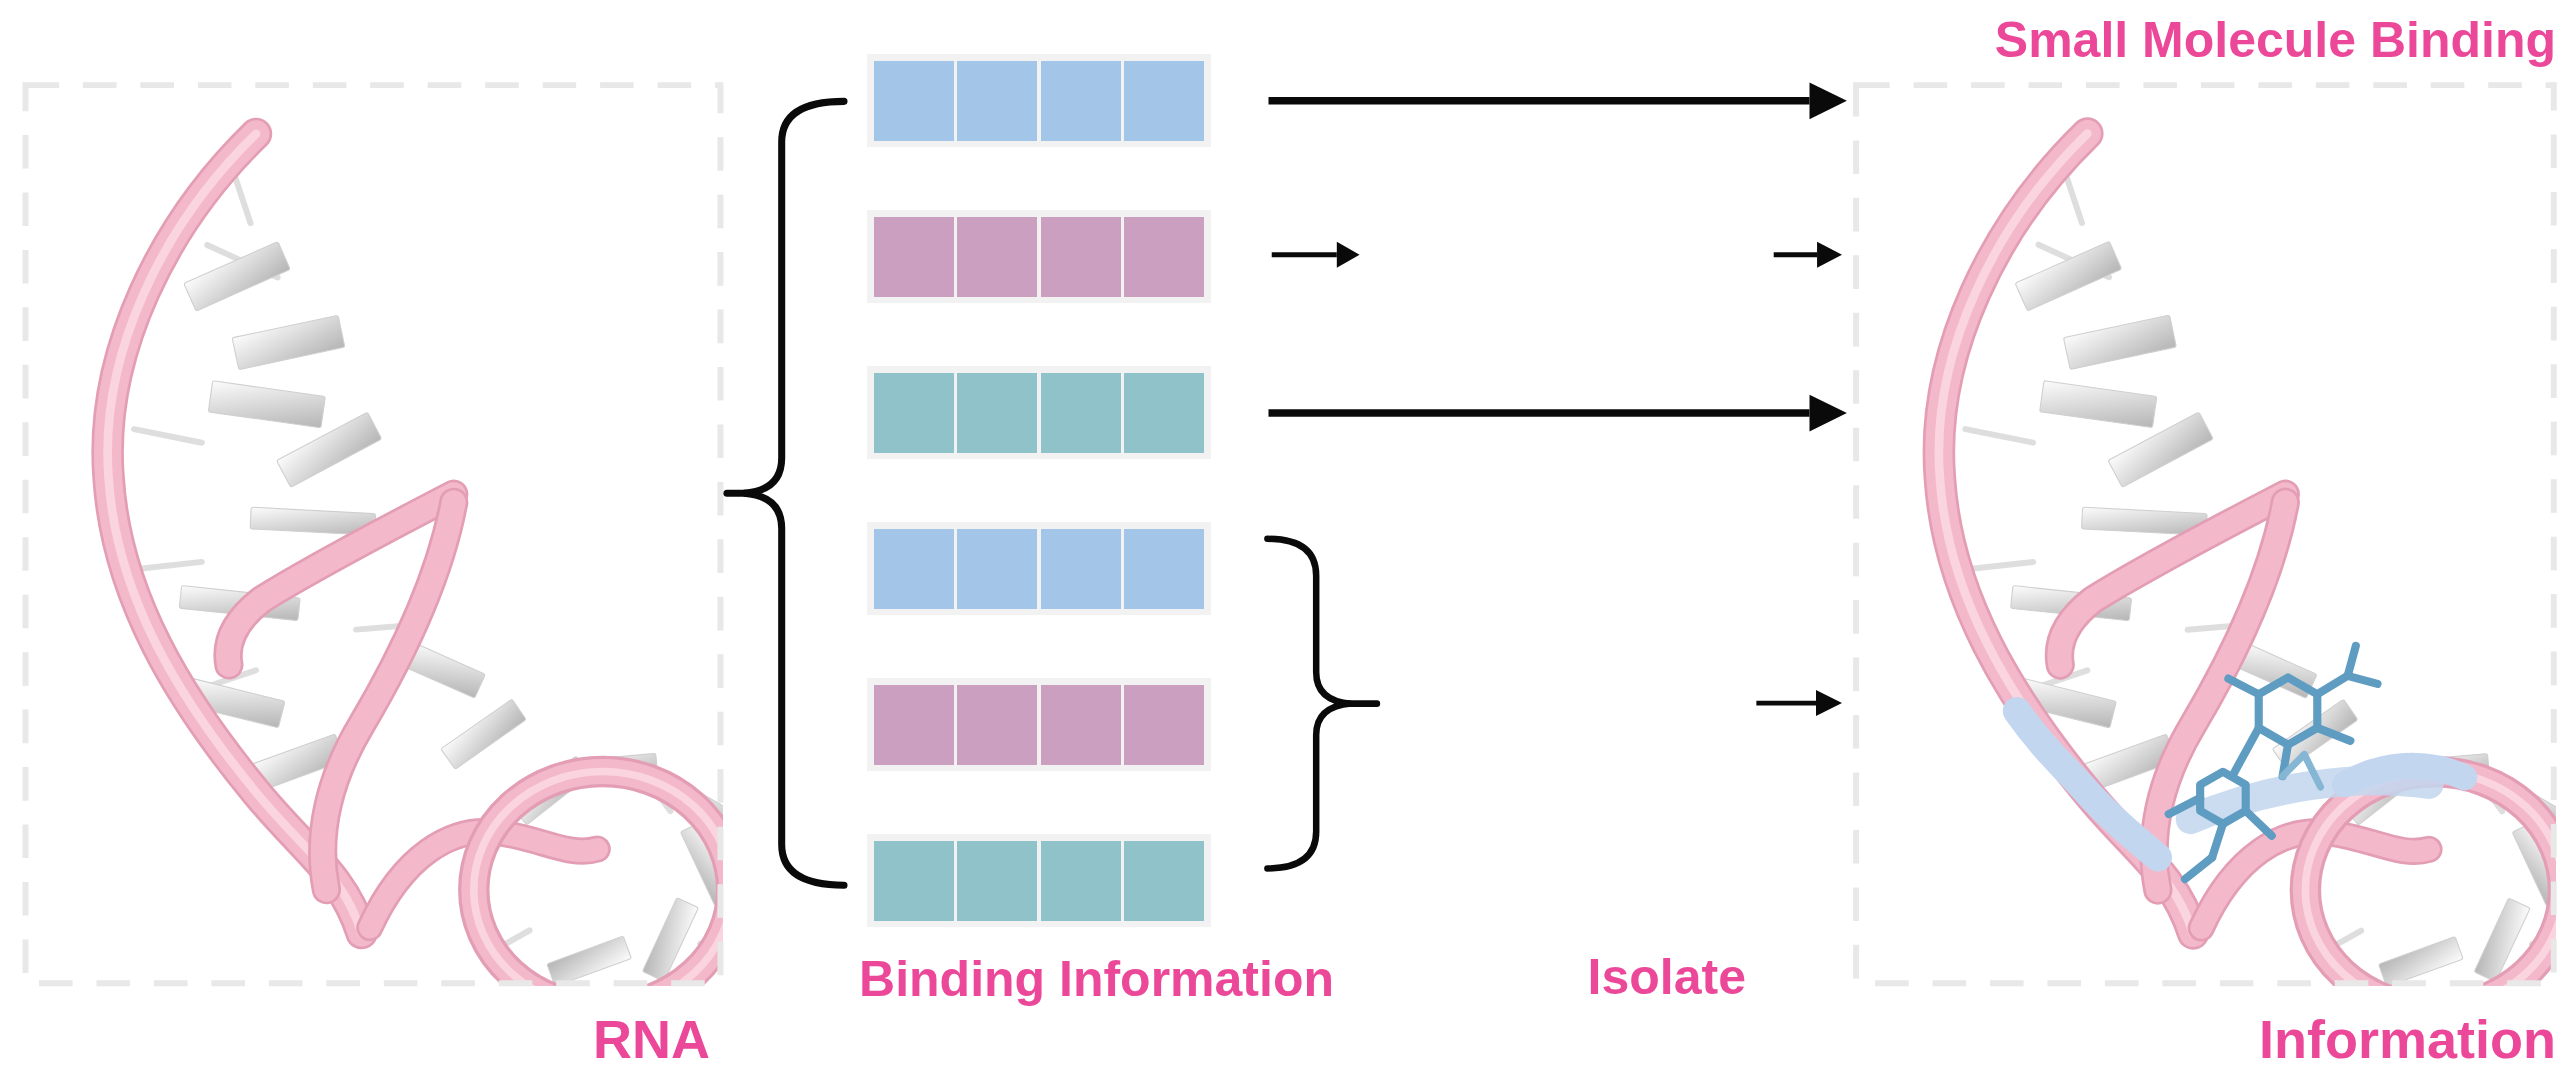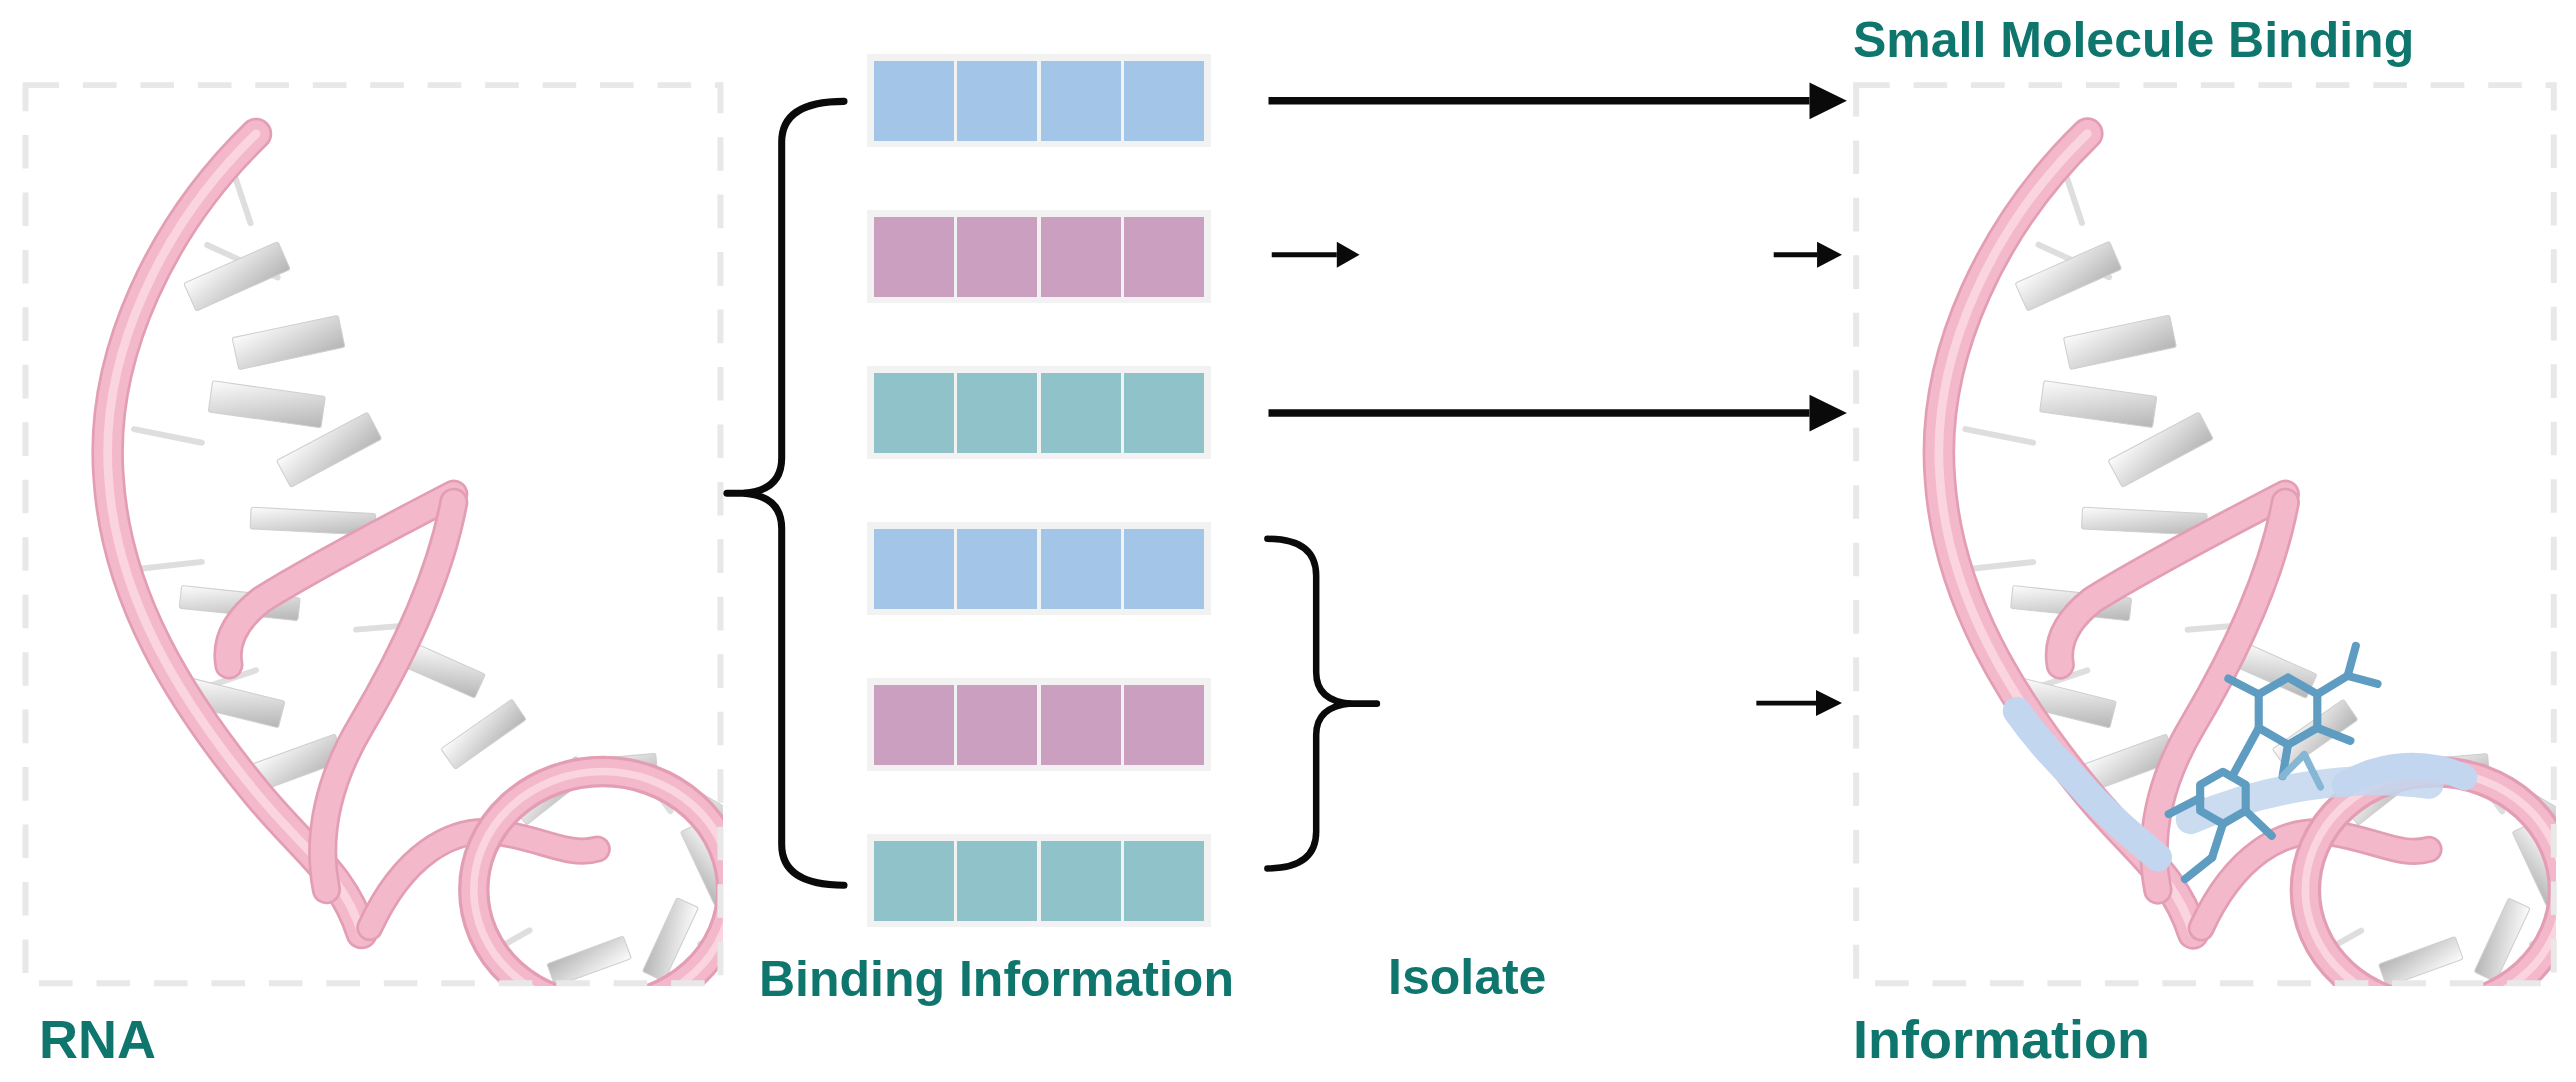--- a/index.html
+++ b/index.html
@@ -8,22 +8,22 @@
     width:2576px;height:1082px;
     background:#ffffff;
     overflow:hidden;
     font-family:"Liberation Sans","DejaVu Sans",sans-serif;
   }
   .panel-svg{position:absolute;}
   .overlay{position:absolute;left:0;top:0;}
   .lbl{
     position:absolute;
     font-weight:bold;
-    color:#0f766e;
-    text-align:left;
+    color:#ec4899;
+    text-align:right;
     line-height:1;
     white-space:nowrap;
   }
   .lbl-92{font-size:50px;}
   .lbl-100{font-size:54px;}
   #feature-rows{
     position:absolute;left:867px;top:54px;width:344px;
   }
   .tray{
     box-sizing:border-box;
@@ -212,18 +212,18 @@
     </div>
 
   <div class="lbl lbl-92" style="left:1853px;top:15px;width:703px">Small Molecule Binding</div>
 
 
 
   <div class="lbl lbl-92" style="left:759px;top:954px;width:575px">Binding Information</div>
 
   <div class="lbl lbl-92" style="left:1388px;top:952px;width:358px">Isolate</div>
 
-  <div class="lbl lbl-100" style="left:39px;top:1012px;width:700px">RNA</div>
+  <div class="lbl lbl-100" style="left:10px;top:1012px;width:700px">RNA</div>
 
   <div class="lbl lbl-100" style="left:1853px;top:1012px;width:703px">Information</div>
 
 </div>
 
 
 </body></html>

